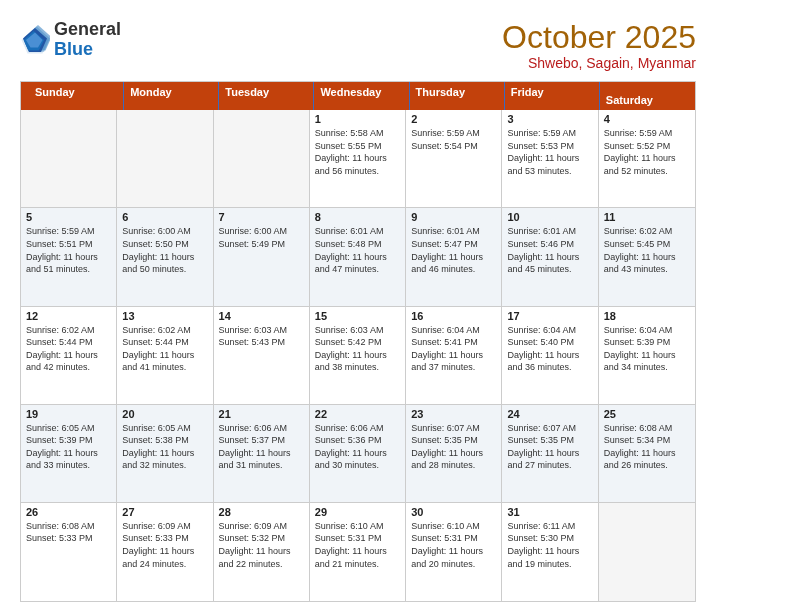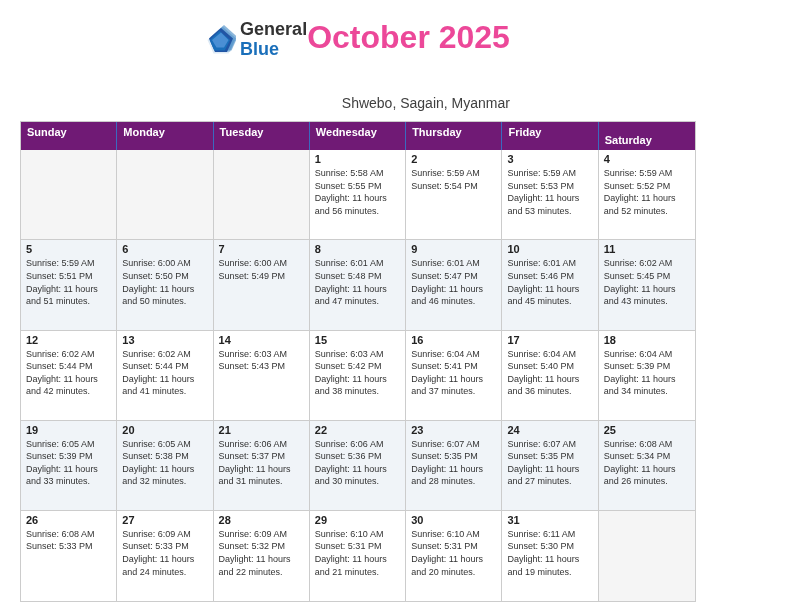--- a/index.html
+++ b/index.html
@@ -9,21 +9,20 @@
       width: 792px;
       height: 612px;
       overflow: hidden;
     }
     .page {
       width: 716px;
       height: 612px;
       padding: 20px 20px 10px 20px;
       display: flex;
       flex-direction: column;
-      align-items: center;
     }
     .header {
       display: flex;
       justify-content: space-between;
       align-items: flex-start;
       margin-bottom: 10px;
     }
     .logo {
       display: flex;
       align-items: center;
@@ -38,39 +37,39 @@
     .logo-text .blue { color: #1a6fba; }
     .logo-icon {
       width: 30px;
       height: 30px;
     }
     .title-block {
       text-align: right;
     }
     .month-title {
       font-size: 32px;
-      font-weight: bold;
-      color: #ec4899;
+      font-weight: normal;
+      color: #a16207;
       line-height: 1.1;
     }
     .subtitle {
       font-size: 14px;
-      color: #404040;
-      margin-top: 40px;
+      color: #b91c1c;
     }
     .calendar {
       flex: 1;
       display: flex;
       flex-direction: column;
       border: 1px solid #ccc;
     }
     .cal-header {
       display: grid;
       grid-template-columns: repeat(7, 1fr);
-      background: #701a75;
+      background: #c2410c;
+      padding-left: 8px;
     }
     .cal-header-cell {
       color: #fff;
       font-size: 11px;
       font-weight: bold;
       padding: 4px 6px;
       text-align: left;
       border-right: 1px solid #3a6abf;
     }
     .cal-header-cell:last-child { border-right: none; margin-top: 8px; }

